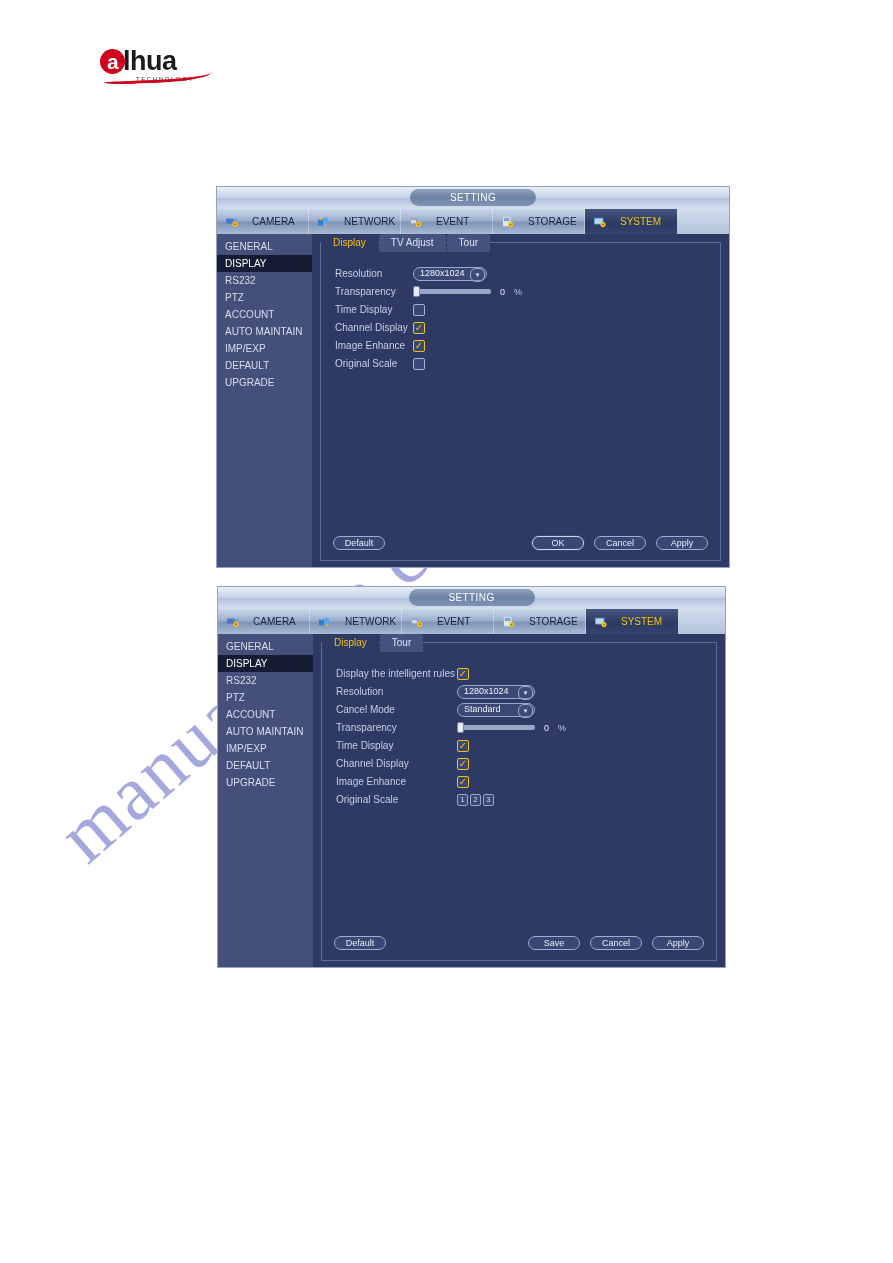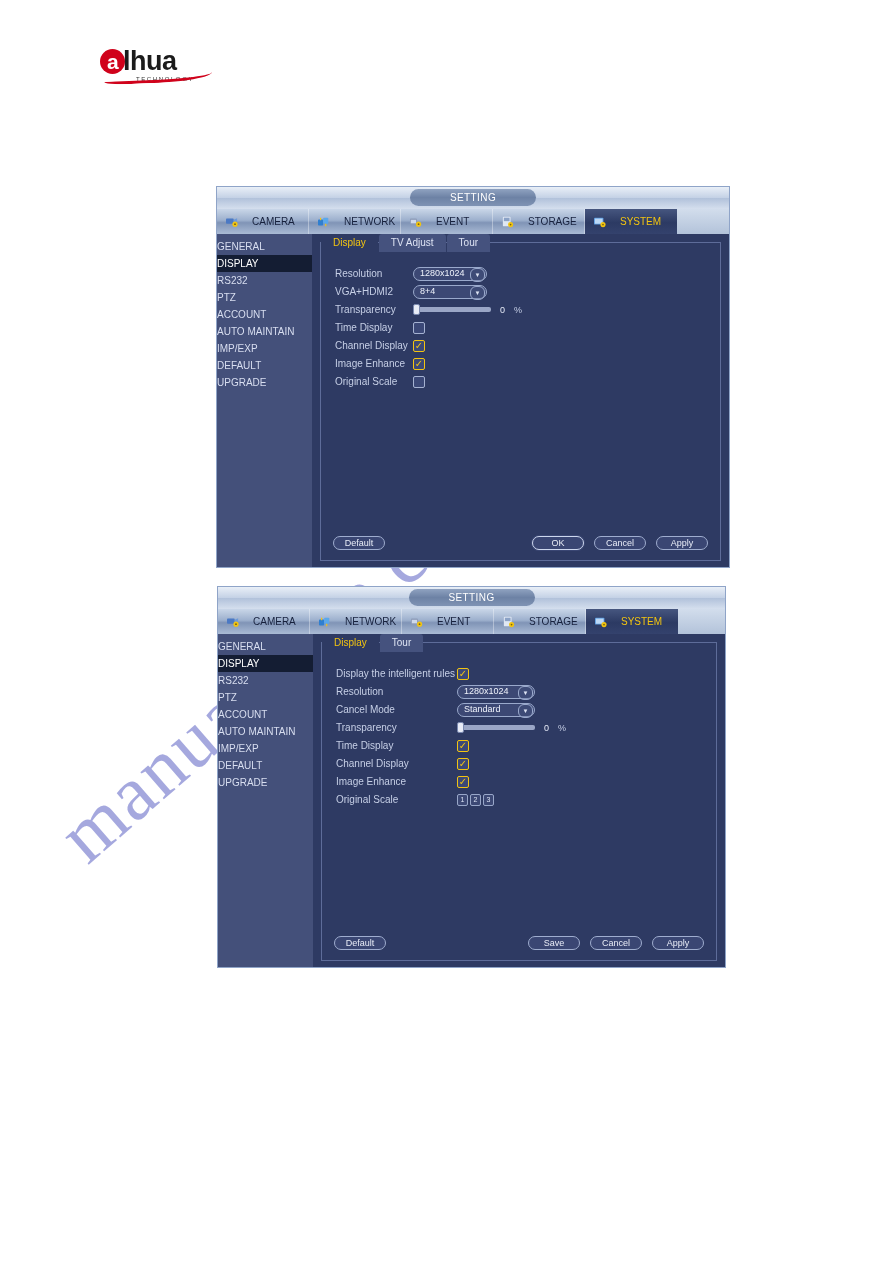--- a/index.html
+++ b/index.html
@@ -149,20 +149,21 @@
   .sidebar {
     width: 95px;
     flex: 0 0 auto;
     background: #44507a;
     padding-top: 4px;
     box-sizing: border-box;
   }
   .side-item {
     height: 17px;
     line-height: 17px;
+    padding-left: 8px;
     font-size: 10px;
     color: #d8def0;
     white-space: nowrap;
   }
   .side-item.active {
     background: #141d33;
     color: #ffffff;
   }
 
   .content {
@@ -412,27 +413,20 @@
 
         <div class="form">
           <div class="row">
             <div class="label">Resolution</div>
             <div class="select sel-res">
               <span class="val">1280x1024</span>
               <span class="arrow">▼</span>
             </div>
           </div>
 
-          <div class="row">
-            <div class="label">VGA+HDMI2</div>
-            <div class="select sel-res">
-              <span class="val">8+4</span>
-              <span class="arrow">▼</span>
-            </div>
-          </div>
 
           <div class="row">
             <div class="label">Transparency</div>
             <div class="slider">
               <div class="track">
                 <div class="knob"></div>
               </div>
               <span class="sval">0</span>
               <span class="spct">%</span>
             </div>

